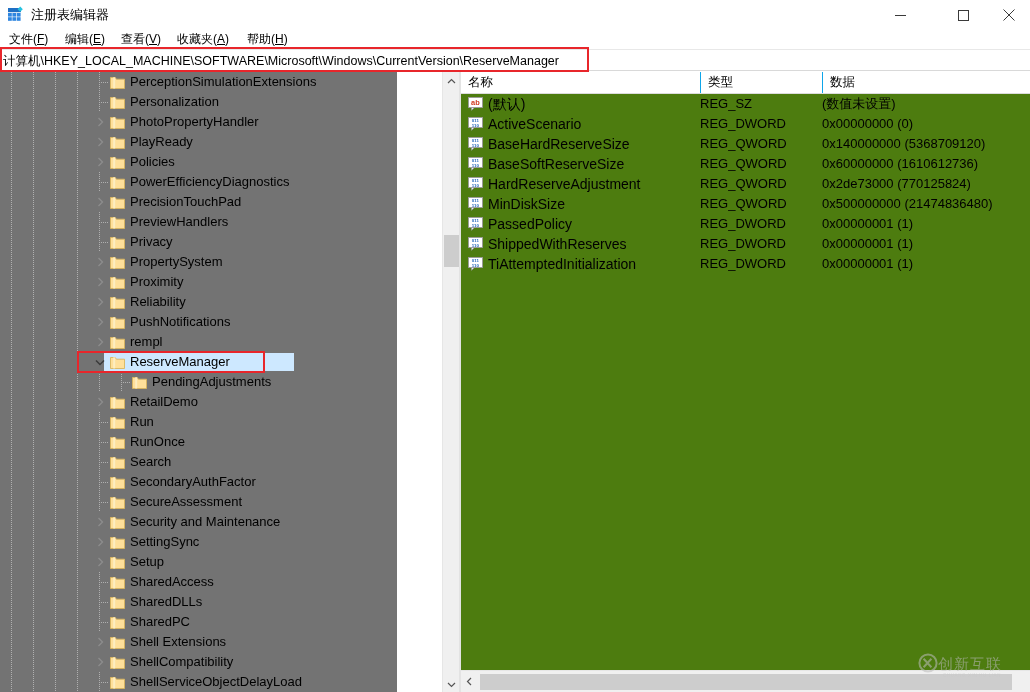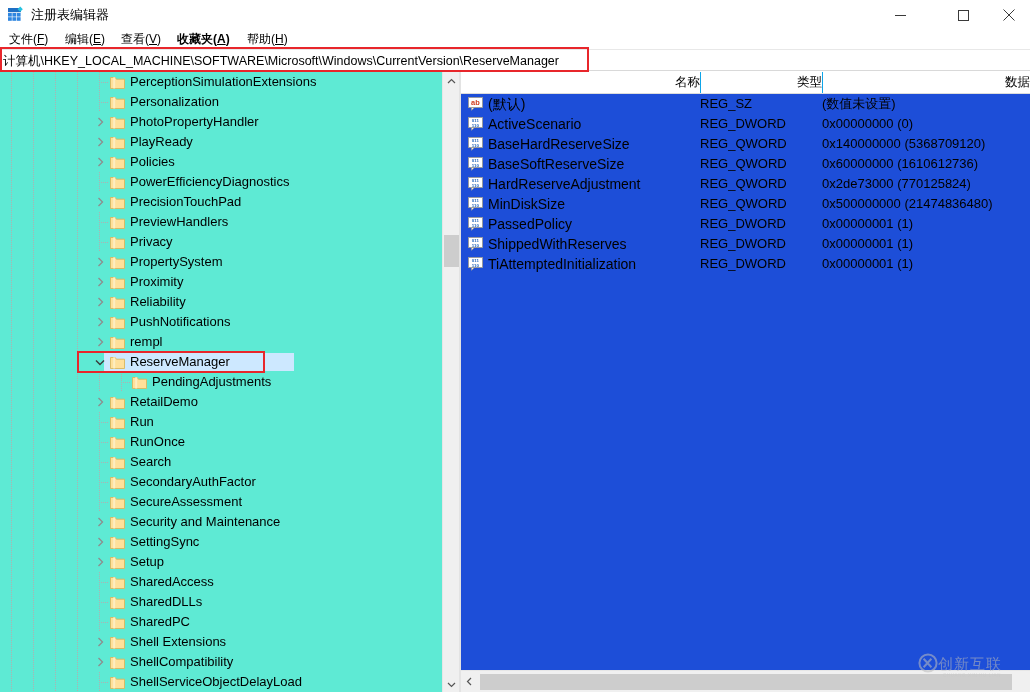--- a/index.html
+++ b/index.html
@@ -62,22 +62,22 @@
   }
 
   
   .main{
     position:absolute;left:0;top:72px;width:1030px;height:620px;
     background:#ffffff;
   }
 
   
   .tree-pane{
-    position:absolute;left:0;top:0;width:460px;height:620px;
-    overflow:hidden;background:#5eead4;
+    position:absolute;left:0;top:0;width:397px;height:620px;
+    overflow:hidden;background:#737373;
   }
   .tree-rows{position:absolute;left:0;top:0;width:460px;}
   .tree-row{
     position:relative;height:20px;line-height:20px;white-space:nowrap;
   }
   .tw-guide{
     position:absolute;top:0;width:1px;height:20px;
     background-image:linear-gradient(to bottom,#b0b0b0 1px,transparent 1px);
     background-size:1px 2px;
   }
@@ -122,21 +122,21 @@
 
   
   .splitter{
     position:absolute;left:459px;top:0;width:2px;height:620px;
     background:#e3e3e3;
   }
 
   
   .val-pane{
     position:absolute;left:461px;top:0;width:569px;height:620px;
-    background:#1d4ed8;overflow:hidden;text-align:right;
+    background:#4d7c0f;overflow:hidden;
   }
   .val-header{
     position:absolute;left:0;top:0;width:569px;height:22px;
     background:#ffffff;border-bottom:1px solid #dcdcdc;box-sizing:border-box;
   }
   .vh-cell{
     position:absolute;top:0;height:21px;line-height:21px;
     font-size:12.5px;color:#000;padding-left:7px;box-sizing:border-box;
     border-left:1px solid #0ea5e9;
   }
@@ -228,21 +228,21 @@
           <line x1="11.5" y1="0.5" x2="0.5" y2="11.5" stroke="#3a3a3a" stroke-width="1"></line>
         </svg>
       </span>
     </div>
   </div>
 
   <div class="menubar" id="menubar">
       <div class="menu-item" style="left: 6px;"><span>文件(<u>F</u>)</span></div>
       <div class="menu-item" style="left: 62px;"><span>编辑(<u>E</u>)</span></div>
       <div class="menu-item" style="left: 118px;"><span>查看(<u>V</u>)</span></div>
-      <div class="menu-item" style="left: 174px; font-weight: bold;"><span>收藏夹(<u>A</u>)</span></div>
+      <div class="menu-item" style="left: 174px;"><span>收藏夹(<u>A</u>)</span></div>
       <div class="menu-item" style="left: 244px;"><span>帮助(<u>H</u>)</span></div>
     </div>
 
   <div class="addrbar">
     <span class="addr-text">计算机\HKEY_LOCAL_MACHINE\SOFTWARE\Microsoft\Windows\CurrentVersion\ReserveManager</span>
   </div>
   <div class="addr-redbox"></div>
 
   <div class="main">
 

